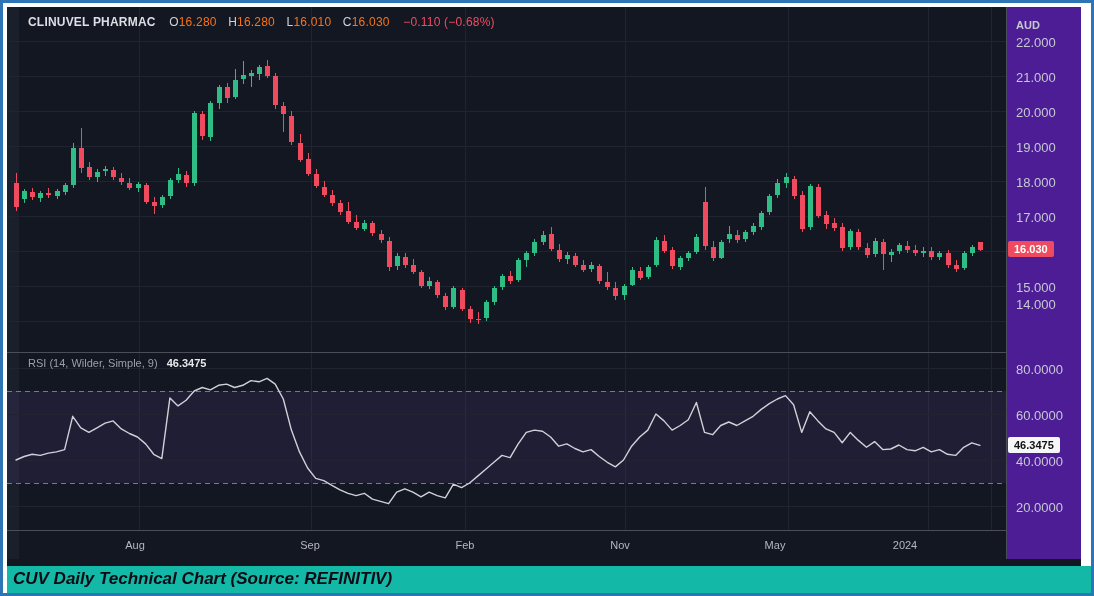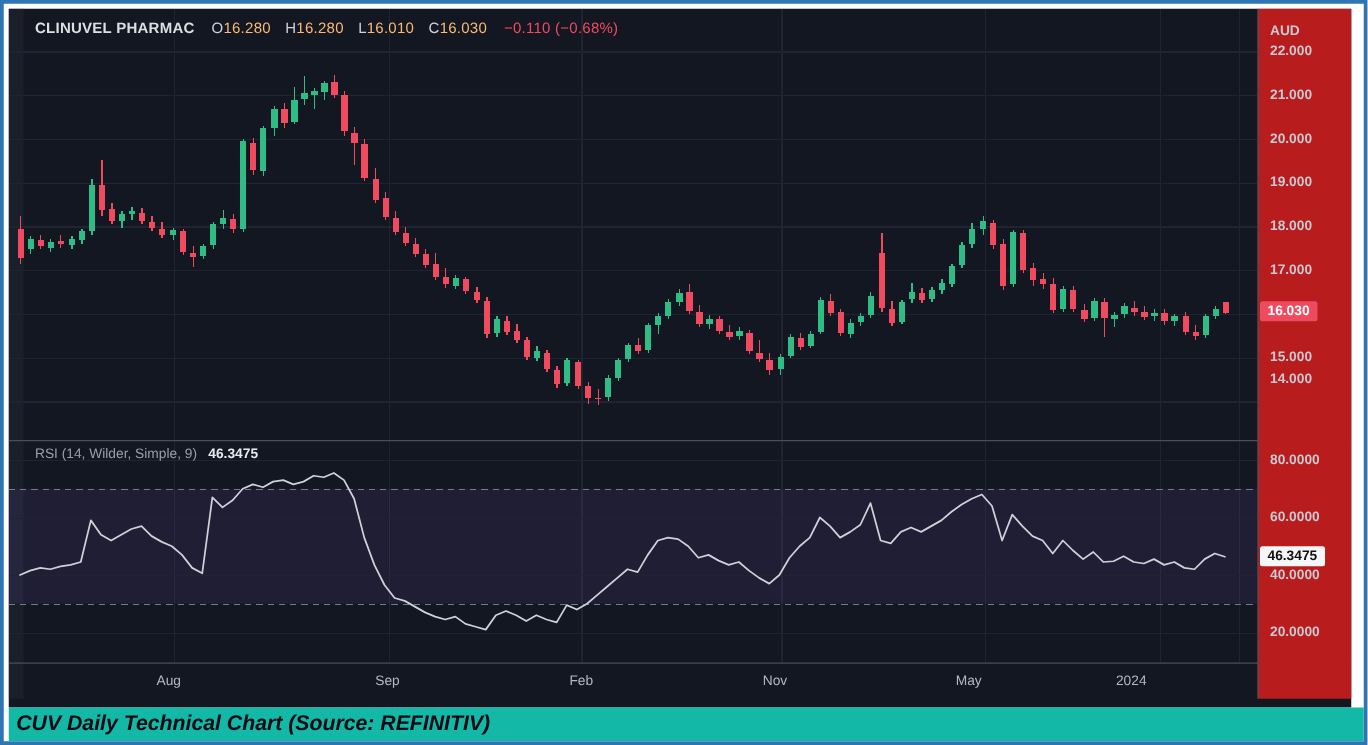--- a/index.html
+++ b/index.html
@@ -15,32 +15,32 @@
   #rsi-svg{top:345px;}
   .separator{position:absolute;left:0;width:1074px;height:1px;background:#4b4e57;}
   .sep-1{top:345px;}
   .sep-2{top:523px;}
   .header{
     position:absolute;left:21px;top:8px;font-size:12px;color:#d7d9de;white-space:nowrap;
     letter-spacing:.2px;
   }
   .header .sym{font-weight:bold;color:#dddfe4;margin-right:10px;}
   .header .fld{margin-right:8px;color:#cfd2d9;}
-  .header .fld .v{color:#fdba74;}
+  .header .fld .v{color:#f97316;}
   .header .chg{color:#f24a60;margin-left:2px;}
   .rsi-head{
     position:absolute;left:21px;top:350px;font-size:11px;color:#9b9fa9;white-space:nowrap;
   }
   .rsi-head .val{color:#e8e9ed;font-weight:bold;margin-left:6px;}
   .axis{
     position:absolute;left:999px;top:0;width:75px;height:552px;
-    border-left:1px solid #4b4e57;background:#b91c1c;
+    border-left:1px solid #4b4e57;background:#4c1d95;
   }
   .axis .tick{
-    position:absolute;left:9px;font-size:11px;color:#c6c9d1;white-space:nowrap;font-weight:bold;
+    position:absolute;left:9px;font-size:13px;color:#c6c9d1;white-space:nowrap;
   }
   .axis .cur{position:absolute;left:9px;top:12px;font-size:11px;font-weight:bold;color:#c6c9d1;}
   .tag{
     position:absolute;font-size:11px;font-weight:bold;border-radius:2px;
     padding:2px 6px;white-space:nowrap;
   }
   .tag-price{left:1001px;background:#f04a5e;color:#ffffff;}
   .tag-rsi{left:1001px;background:#f5f6f8;color:#111111;}
   .time-axis{position:absolute;left:0;top:524px;width:999px;height:28px;}
   .time-axis .m{

